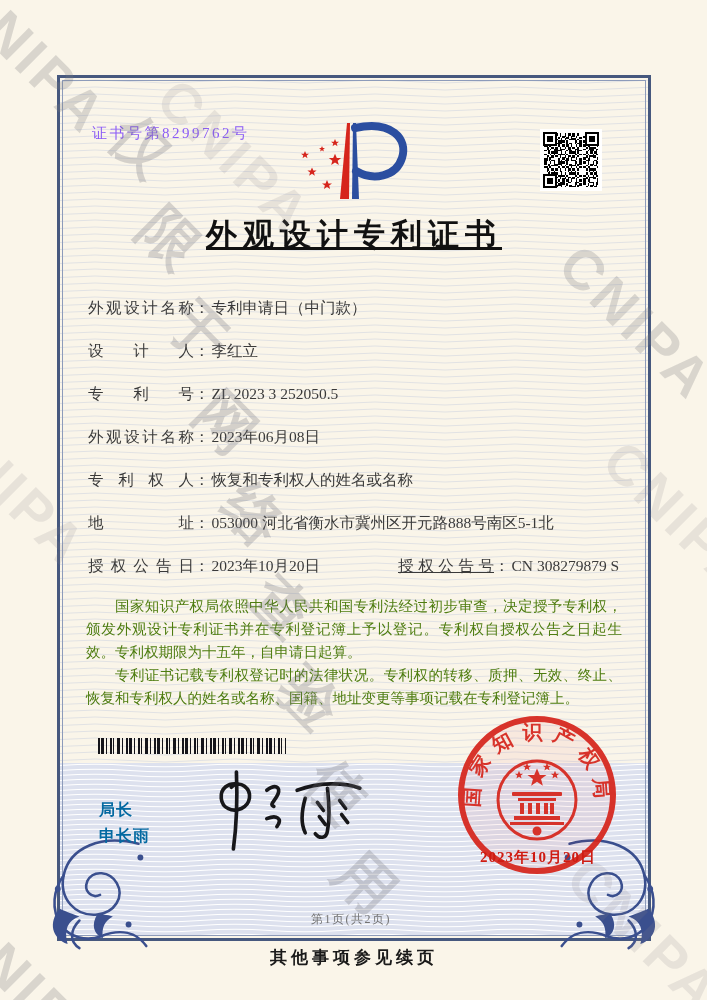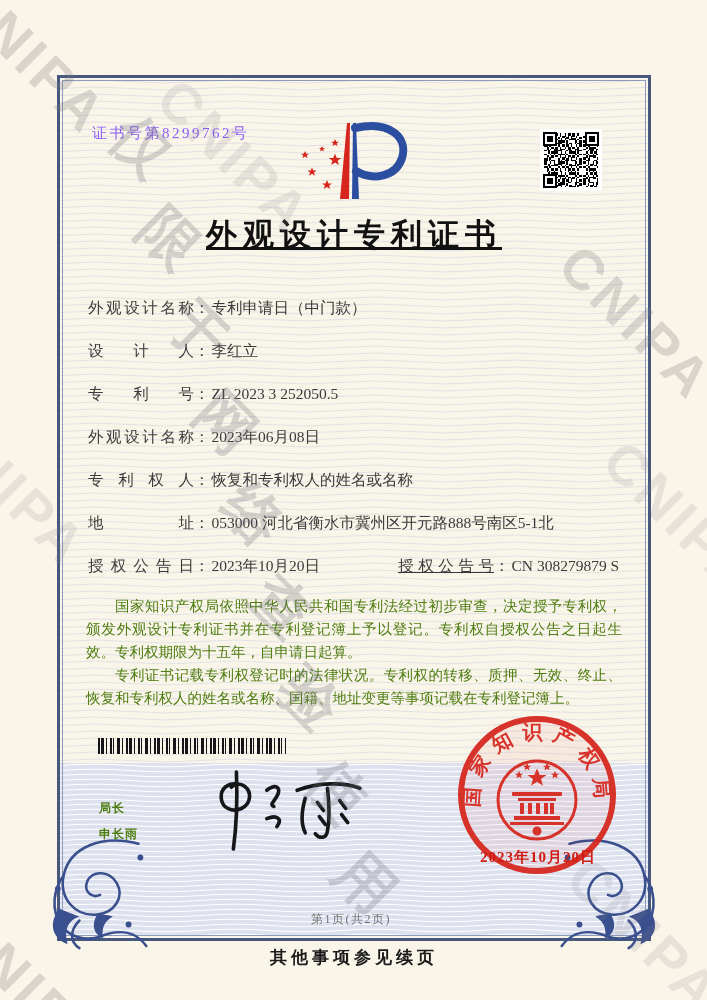--- a/index.html
+++ b/index.html
@@ -34,21 +34,21 @@
   .paras{position:absolute;left:86px;top:558px;width:536px;font-size:14.5px;line-height:23px;
          text-align:justify;color:#4d7c0f;margin-top:37px;}
   .paras p{margin:0;text-indent:2em;}
   
   .barcode{position:absolute;left:98px;top:738px;width:188px;height:16px;
     background:repeating-linear-gradient(90deg,#15151a 0 2px,transparent 2px 3px,#15151a 3px 6px,
       transparent 6px 8px,#15151a 8px 9px,transparent 9px 12px,#15151a 12px 14px,transparent 14px 15px,
       #15151a 15px 16px,transparent 16px 19px,#15151a 19px 22px,transparent 22px 24px,#15151a 24px 25px,
       transparent 25px 28px);}
   .director{position:absolute;left:99px;font-family:"Liberation Sans","DejaVu Sans",sans-serif;
-            font-weight:600;font-size:12px;color:#4d7c0f;letter-spacing:1px;}
+            font-weight:600;font-size:16px;color:#0369a1;letter-spacing:1px;}
   .signature{position:absolute;left:196px;top:768px;width:180px;height:86px;}
   .seal{position:absolute;left:452px;top:712px;width:170px;height:170px;opacity:.93;}
   .seal-date{position:absolute;left:458px;top:848px;width:160px;text-align:center;
              font-size:15px;font-weight:700;color:#cf1b12;letter-spacing:1px;}
   .page-num{position:absolute;left:57px;top:911px;width:588px;text-align:center;
             font-size:12px;letter-spacing:1.5px;color:#737373;}
   .cont-note{position:absolute;left:57px;top:946px;width:594px;text-align:center;
              font-size:17px;font-weight:700;letter-spacing:4px;color:#1a1a1a;}
   .flourish{position:absolute;width:128px;height:118px;}
   .fl-left{left:40px;top:832px;}

